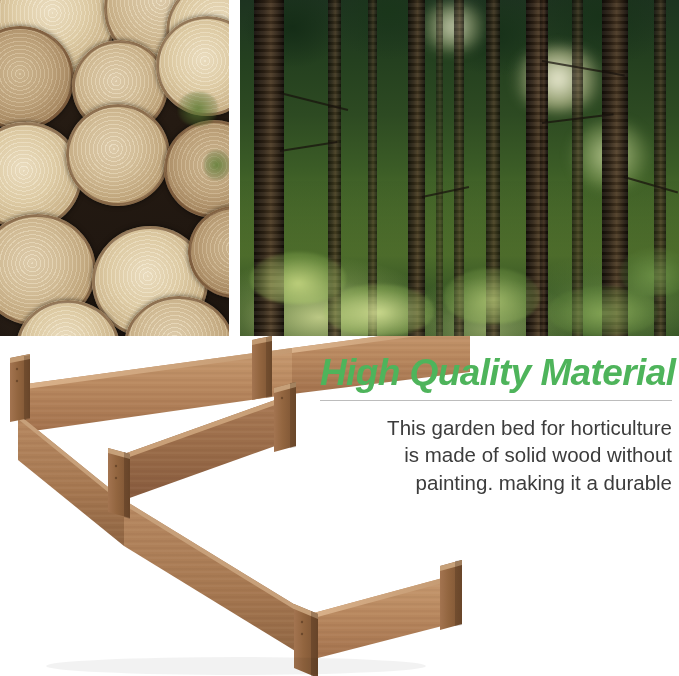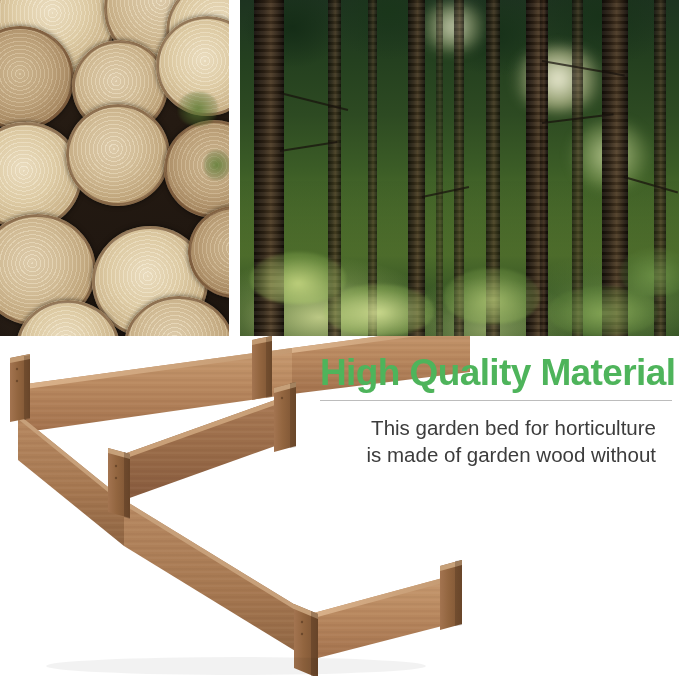--- a/index.html
+++ b/index.html
@@ -168,29 +168,30 @@
     width: 352px;
   }
   .headline {
     margin: 0;
     font-size: 37px;
     font-weight: bold;
     line-height: 1.0;
     letter-spacing: -0.6px;
     text-align: center;
     white-space: nowrap;
+    font-style: italic;
   }
   .rule {
     margin: 9px 0 0 0;
     height: 1px;
     background: #bcbcbc;
     width: 100%;
   }
   .body-copy {
-    margin: 13px 16px 0 0;
+    margin: 13px 0 0 0;
     font-size: 20.5px;
     line-height: 1.34;
     text-align: right;
     color: #3c3c3c;
   }
   .body-copy .ln { display: block; white-space: nowrap; }
 
   
   .bed-stage {
     position: absolute;
@@ -394,17 +395,18 @@
       </svg>
     </div>
 
     <div class="text-block">
       <h1 class="headline" style="color: rgb(78, 180, 91);">High Quality Material</h1>
 
       <div class="rule" style="background: rgb(188, 188, 188);"></div>
 
       <p class="body-copy" style="color: rgb(60, 60, 60);">
         <span class="ln">This garden bed for horticulture</span>
-        <span class="ln">is made of garden wood without</span>
+        <span class="ln">is made of solid wood without</span>
+        <span class="ln">painting. making it a durable</span>
       </p>
     </div>
   </div>
 </div>
 
 </body></html>

